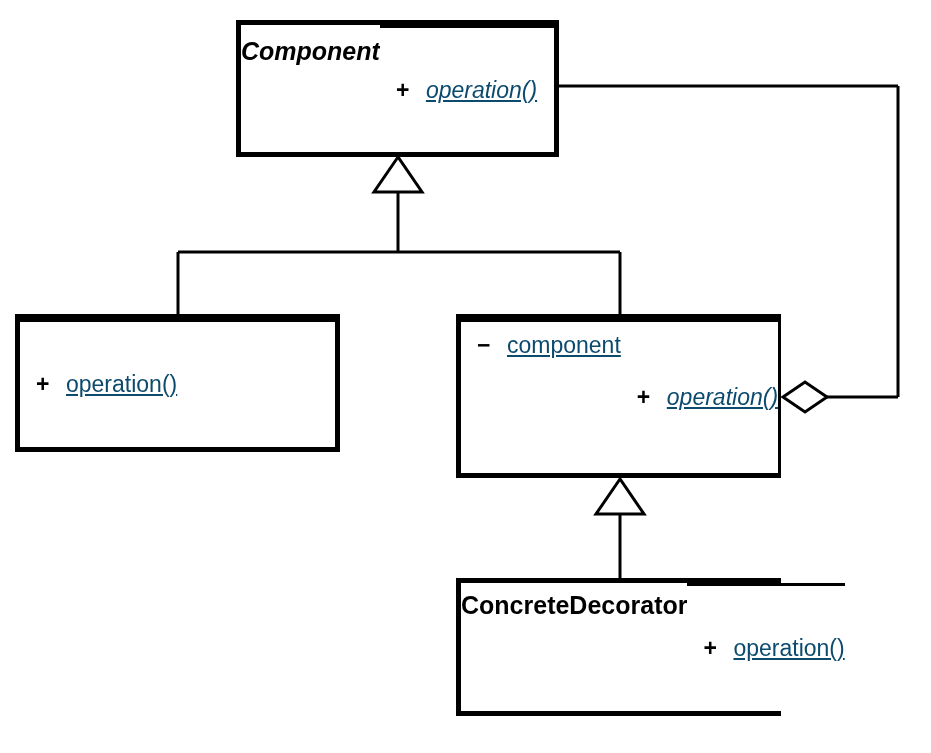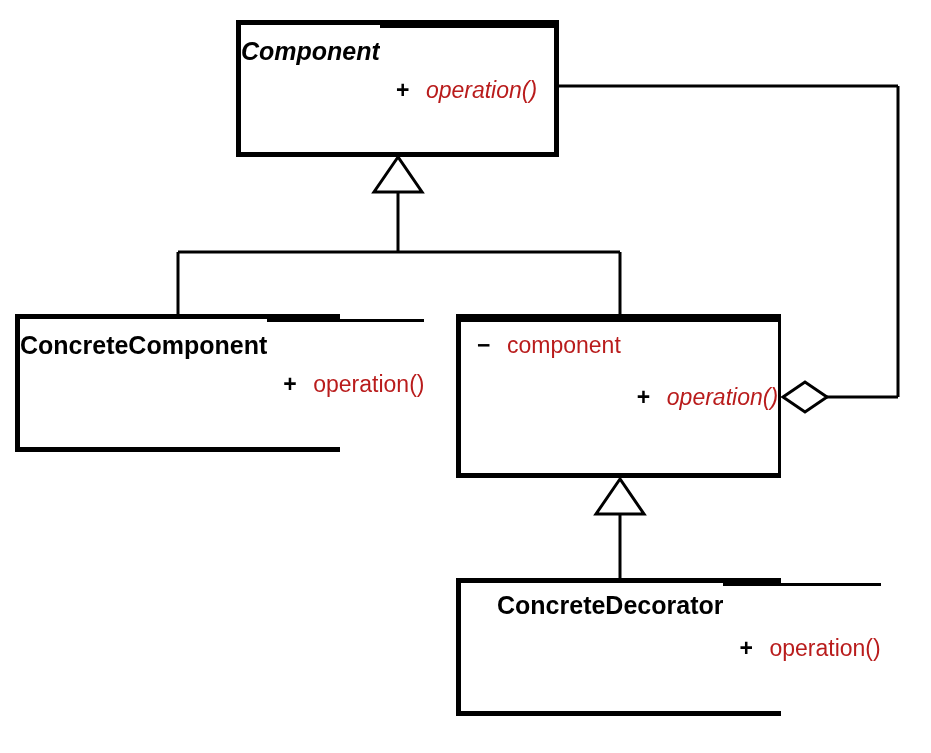--- a/index.html
+++ b/index.html
@@ -58,22 +58,23 @@
   .visibility {
     font-size: 23px;
     font-weight: bold;
     color: #000000;
     width: 30px;
     display: inline-block;
     font-style: normal;
   }
   .member-name {
     font-size: 23px;
-    color: #b91c1c;
+    color: #0c4a6e;
     font-weight: normal;
+    text-decoration: underline;
   }
   .member-name.abstract {
     font-style: italic;
   }
   
   #connectors {
     position: absolute;
     left: 0;
     top: 0;
     width: 931px;
@@ -125,23 +126,20 @@
     <div class="compartment attrs-empty" style="height:22px;"></div>
     <div class="compartment members-compartment" style="flex:1;">
       <div class="member-row">
         <span class="visibility">+</span>
         <span class="member-name abstract">operation()</span>
       </div>
     </div>
   </div>
 
   <div class="uml-class" style="left:15px; top:314px; width:325px; height:138px;">
-    <div class="compartment title-compartment" style="height:52px;">
-      <span class="class-title">ConcreteComponent</span>
-    </div>
     <div class="compartment attrs-empty" style="height:22px;"></div>
     <div class="compartment members-compartment" style="flex:1;">
       <div class="member-row">
         <span class="visibility">+</span>
         <span class="member-name">operation()</span>
       </div>
     </div>
   </div>
 
   <div class="uml-class" style="left:456px; top:314px; width:325px; height:164px;">
@@ -153,21 +151,21 @@
     </div>
     <div class="compartment members-compartment" style="flex:1;">
       <div class="member-row">
         <span class="visibility">+</span>
         <span class="member-name abstract">operation()</span>
       </div>
     </div>
   </div>
 
   <div class="uml-class" style="left:456px; top:578px; width:325px; height:138px;">
-    <div class="compartment title-compartment" style="height:44px;margin-left:36px;">
+    <div class="compartment title-compartment" style="height:44px;">
       <span class="class-title">ConcreteDecorator</span>
     </div>
     <div class="compartment attrs-empty" style="height:22px;"></div>
     <div class="compartment members-compartment" style="flex:1;">
       <div class="member-row">
         <span class="visibility">+</span>
         <span class="member-name">operation()</span>
       </div>
     </div>
   </div>

